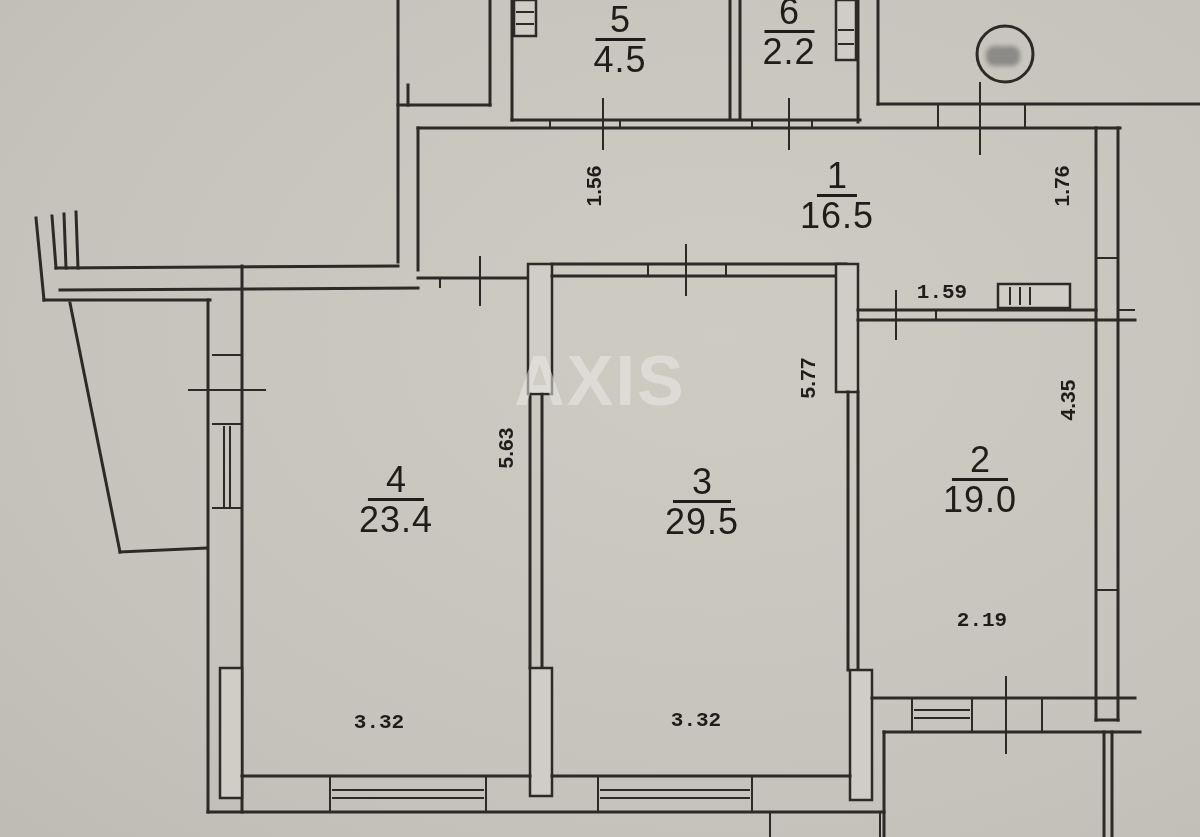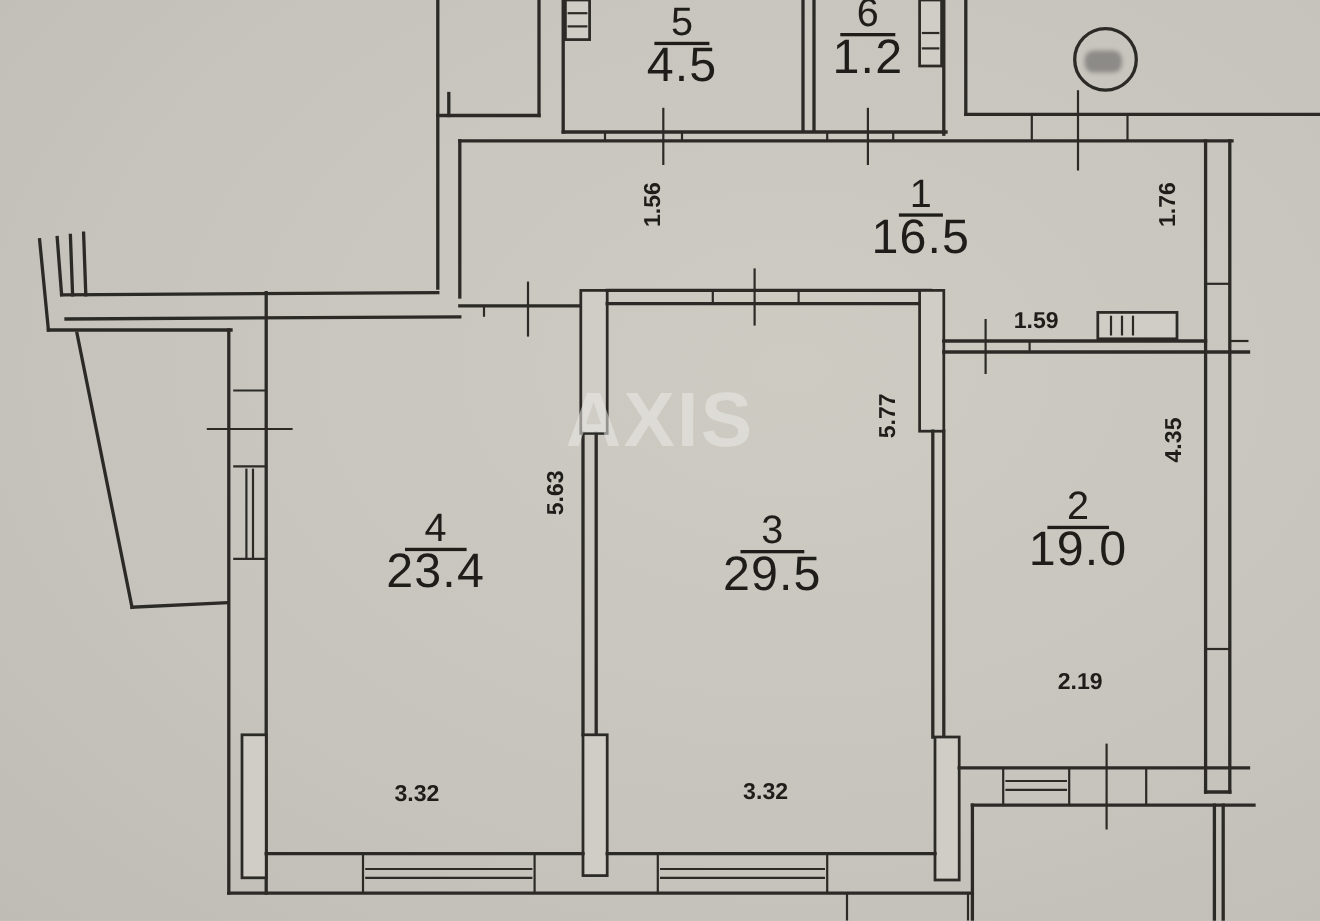--- a/index.html
+++ b/index.html
@@ -15,27 +15,27 @@
     svg { position: absolute; left: 0; top: 0; }
     .wall { stroke: #2b2a26; stroke-width: 3; fill: none; stroke-linecap: square; }
     .thin { stroke: #2b2a26; stroke-width: 2; fill: none; }
     .fillw { fill: #cfcdc5; stroke: #2b2a26; stroke-width: 2.5; }
     .room-label {
       position: absolute; text-align: center; color: #1e1d1a;
       transform: translate(-50%, 0);
     }
     .room-num { font-size: 36px; line-height: 36px; display: block; }
     .room-bar { display: block; height: 3px; background: #1e1d1a; margin: 0 auto; }
-    .room-area { font-size: 44px; line-height: 38px; display: block; letter-spacing: 1px; }
+    .room-area { font-size: 36px; line-height: 38px; display: block; letter-spacing: 1px; }
     .dim {
       position: absolute; font-size: 21px; color: #1e1d1a; font-weight: bold;
       white-space: nowrap;
     }
     .dim.vert { transform: translate(-50%, -50%) rotate(-90deg); }
-    .dim.horiz { transform: translate(-50%, -50%); }
+    .dim.horiz { transform: translate(-50%, -50%); font-family: Liberation Mono, monospace; }
     .watermark {
       position: absolute; left: 600px; top: 348px; transform: translate(-50%, 0);
       text-align: center; color: rgba(235,234,230,0.55); pointer-events: none;
     }
     .wm-main { font-size: 70px; font-weight: bold; letter-spacing: 2px; line-height: 66px; display: block; }
     .wm-sub { font-size: 30px; line-height: 30px; display: block; margin-top: 2px; }
     .marker-blob {
       position: absolute; left: 986px; top: 46px; width: 34px; height: 20px;
       background: #8d8b88; border-radius: 8px; filter: blur(2px);
     }
@@ -169,21 +169,21 @@
   <div class="marker-blob"></div>
 
   <div class="room-label" style="left:620px;top:2px;">
     <span class="room-num">5</span>
     <span class="room-bar" style="width:50px"></span>
     <span class="room-area">4.5</span>
   </div>
   <div class="room-label" style="left:789px;top:-6px;">
     <span class="room-num">6</span>
     <span class="room-bar" style="width:50px"></span>
-    <span class="room-area">1.2</span>
+    <span class="room-area">2.2</span>
   </div>
   <div class="room-label" style="left:837px;top:158px;">
     <span class="room-num">1</span>
     <span class="room-bar" style="width:40px"></span>
     <span class="room-area">16.5</span>
   </div>
   <div class="room-label" style="left:980px;top:442px;">
     <span class="room-num">2</span>
     <span class="room-bar" style="width:56px"></span>
     <span class="room-area">19.0</span>

